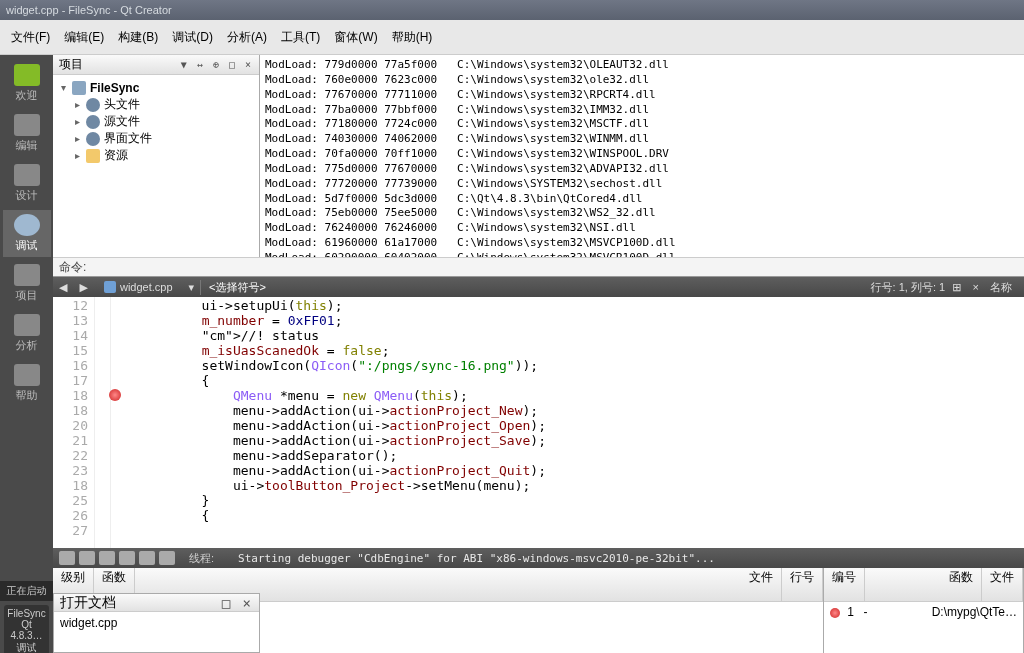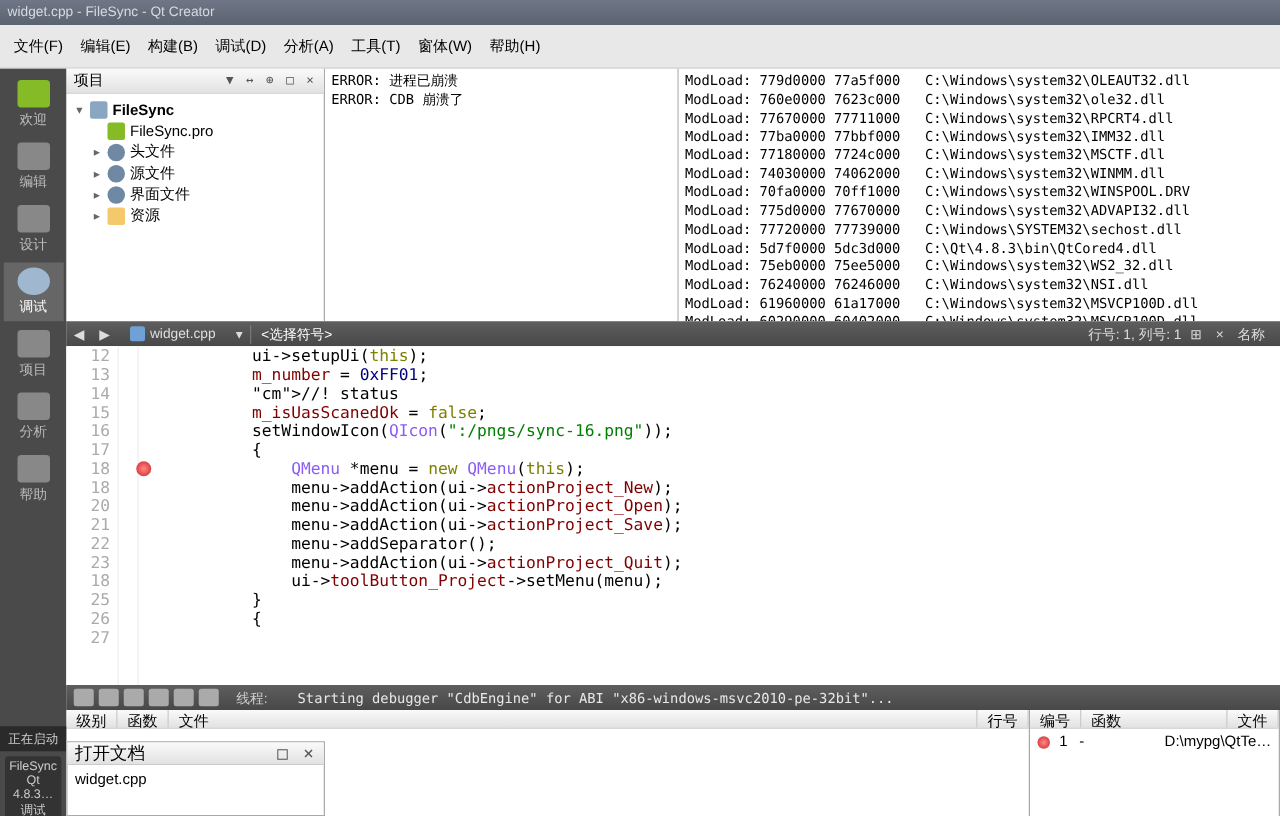--- a/index.html
+++ b/index.html
@@ -52,21 +52,21 @@
 .kw { color: #808000; text-align: center; }
 .str { color: #008000; }
 .id { color: #800000; }
 .num { color: #000080; }
 .enc { color: #8b5cf6; }
 .debugtoolbar { height: 20px; background: linear-gradient(#5e5e5e,#484848); color:#ccc; display:flex; align-items:center; font-size:11px; padding:0 6px; gap:4px;text-align:right; }
 .debugtoolbar .btn { width:16px; height:14px; background:#aaa; border-radius:2px; }
 .debugtoolbar .msg { margin-left: 20px; color:#e8e8e8; font-family: Consolas, monospace; font-size: 11px; }
 .bottomframes { display:flex; height: 100px; background:#fff; }
 .framepanel { border-right:1px solid #aaa; display:flex; flex-direction:column; }
-.framepanel .hdr { height: 15px; background: linear-gradient(#fafafa,#e2e2e2); border-bottom:1px solid #ccc; display:flex; font-size:12px; }
+.framepanel .hdr { height: 34px; background: linear-gradient(#fafafa,#e2e2e2); border-bottom:1px solid #ccc; display:flex; font-size:12px;text-align:right; }
 .framepanel .hdr span { padding: 1px 8px; border-right:1px solid #ccc; }
 .framepanel .body { flex:1; font-size:12px; padding:3px 6px; }
 .bpicon { display:inline-block; width:10px; height:10px; background: radial-gradient(#ff8888,#cc2222); border-radius:50%; margin-right:4px; vertical-align:middle; }
 .opendocs { position: absolute; left: 53px; bottom: 0; width: 207px; }
 .docpanel { background:#fff; border:1px solid #aaa; }
 .docpanel .phdr { background: linear-gradient(#fafafa,#e2e2e2); height:18px; border-bottom:1px solid #ccc; padding:0 6px; display:flex; align-items:center; justify-content:space-between; font-size:14px; }
 .docpanel .body { padding: 4px 6px; height: 40px; font-size:12px; }
 </style>
 </head>
 <body>
@@ -133,25 +133,20 @@
           <span>项目</span>
           <span class="tools">▼ ↔ ⊕ □ ×</span>
         </div>
         <div class="tree" id="tree">
             <div class="row ind0">
               <span class="tw">▾</span>
               <span class="ficon folder"></span>
               <span class="name bold">FileSync</span>
             </div>
             <div class="row ind1">
-              <span class="tw"></span>
-              <span class="ficon qt"></span>
-              <span class="name ">FileSync.pro</span>
-            </div>
-            <div class="row ind1">
               <span class="tw">▸</span>
               <span class="ficon gear"></span>
               <span class="name ">头文件</span>
             </div>
             <div class="row ind1">
               <span class="tw">▸</span>
               <span class="ficon gear"></span>
               <span class="name ">源文件</span>
             </div>
             <div class="row ind1">
@@ -160,39 +155,40 @@
               <span class="name ">界面文件</span>
             </div>
             <div class="row ind1">
               <span class="tw">▸</span>
               <span class="ficon folder2"></span>
               <span class="name ">资源</span>
             </div>
           </div>
       </div>
 
-      <div class="errorpanel">ERROR: 进程已崩溃
-ERROR: CDB 崩溃了</div>
       <div class="modpanel">ModLoad: 779d0000 77a5f000   C:\Windows\system32\OLEAUT32.dll
 ModLoad: 760e0000 7623c000   C:\Windows\system32\ole32.dll
 ModLoad: 77670000 77711000   C:\Windows\system32\RPCRT4.dll
 ModLoad: 77ba0000 77bbf000   C:\Windows\system32\IMM32.dll
 ModLoad: 77180000 7724c000   C:\Windows\system32\MSCTF.dll
 ModLoad: 74030000 74062000   C:\Windows\system32\WINMM.dll
 ModLoad: 70fa0000 70ff1000   C:\Windows\system32\WINSPOOL.DRV
 ModLoad: 775d0000 77670000   C:\Windows\system32\ADVAPI32.dll
 ModLoad: 77720000 77739000   C:\Windows\SYSTEM32\sechost.dll
 ModLoad: 5d7f0000 5dc3d000   C:\Qt\4.8.3\bin\QtCored4.dll
 ModLoad: 75eb0000 75ee5000   C:\Windows\system32\WS2_32.dll
 ModLoad: 76240000 76246000   C:\Windows\system32\NSI.dll
 ModLoad: 61960000 61a17000   C:\Windows\system32\MSVCP100D.dll
 ModLoad: 60290000 60402000   C:\Windows\system32\MSVCR100D.dll
 (b60.9fc): Break instruction exception - code 80000003 (first chance)</div>
     </div>
 
+    <div class="cmdbar">
+      <span>命令:</span>
+    </div>
 
     <div class="codearea">
       <div class="codetabs">
         <span class="nav">◀</span>
         <span class="nav">▶</span>
         <span class="file">
           <span style="width:12px;height:12px;background:#6fa0d6;border-radius:2px;display:inline-block;"></span>
           <span>widget.cpp</span>
         </span>
         <span class="nav">▾</span>

